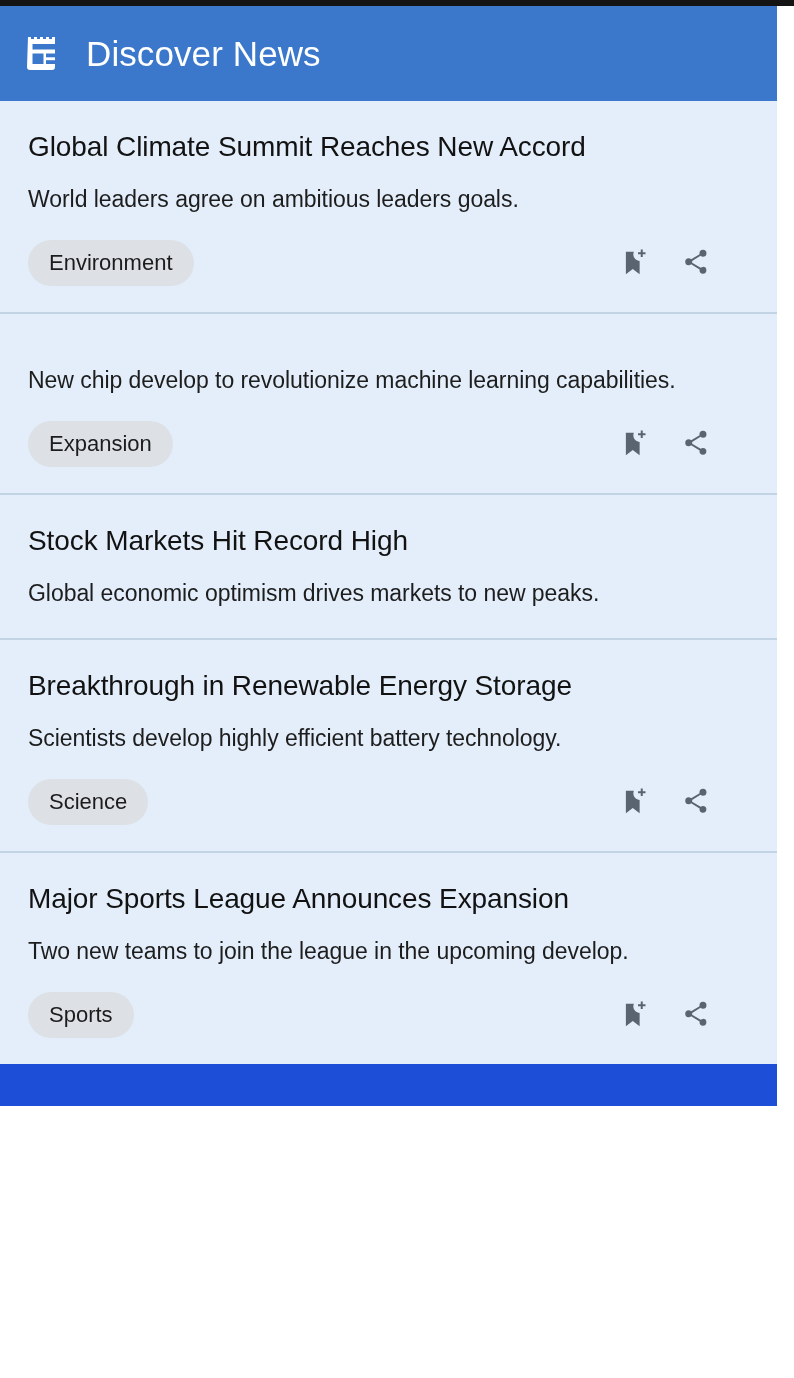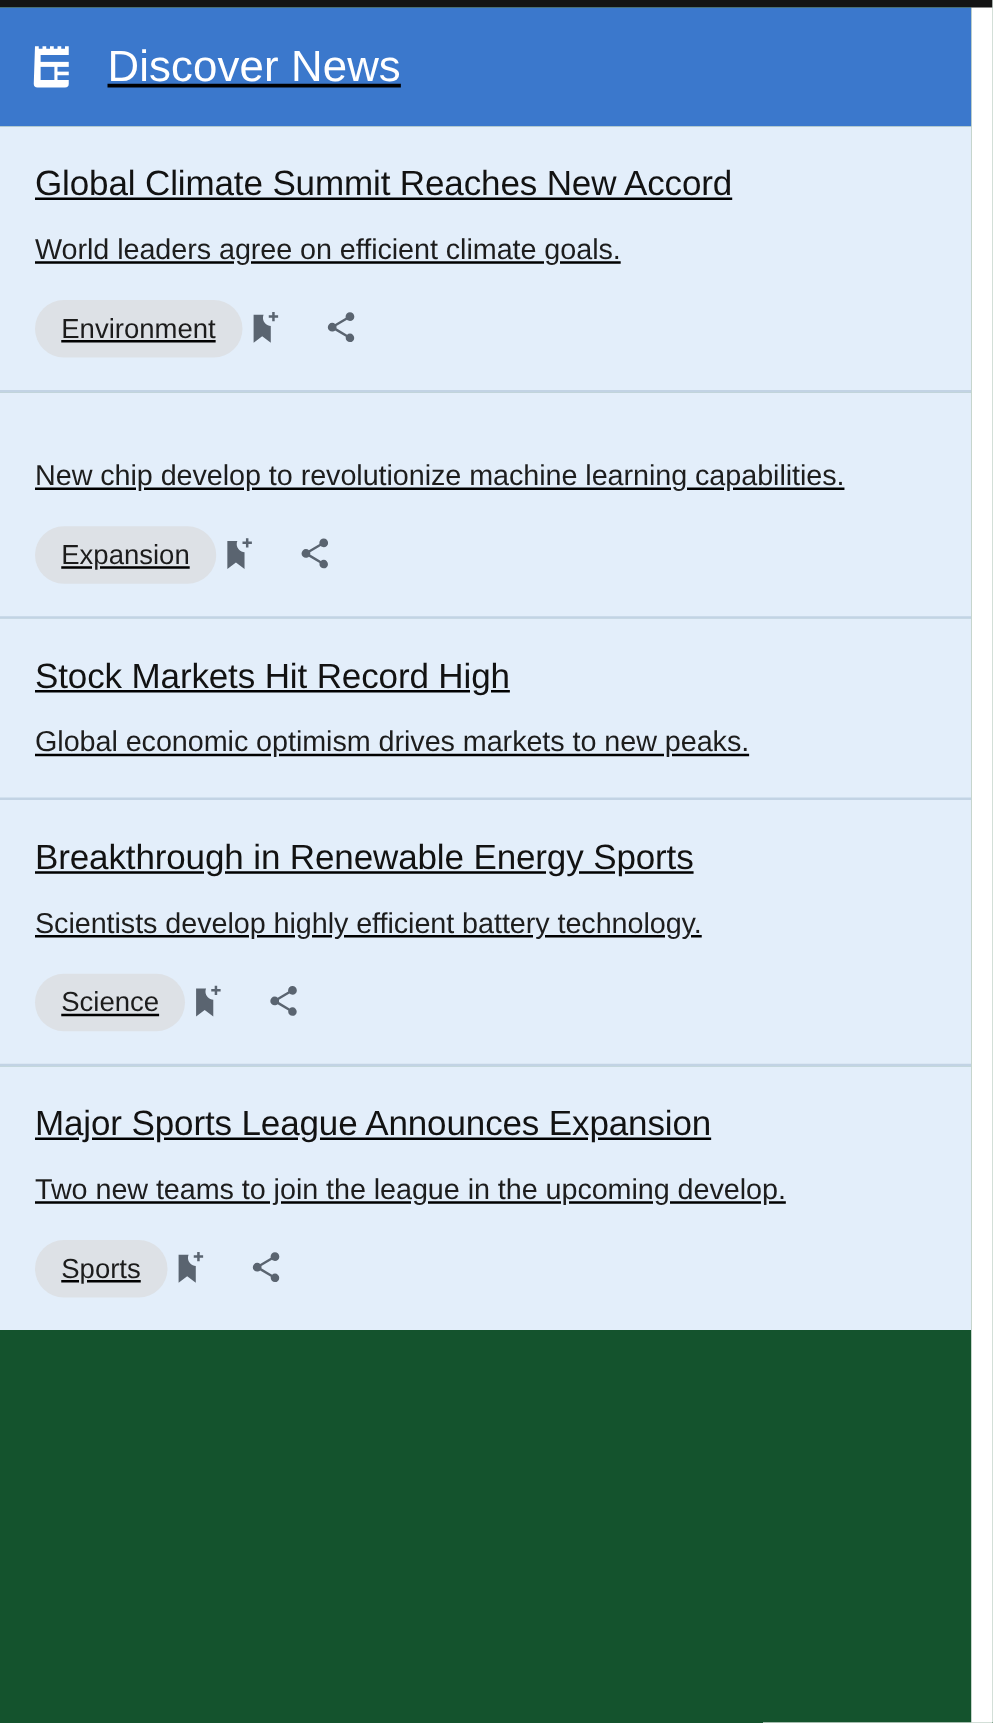--- a/index.html
+++ b/index.html
@@ -28,24 +28,23 @@
     height: 6px;
     background: #141414;
   }
 
   
   .viewport {
     position: absolute;
     top: 6px;
     left: 0;
     width: 777px;
-    height: 1372px;
-    background: #14532d;
+    height: 1100px;
+    background: #1d4ed8;
     overflow: hidden;
-    text-decoration: underline;
   }
 
   
   .appbar {
     height: 95px;
     background: #3b78cc;
     display: flex;
     align-items: center;
     padding: 0 24px;
     gap: 22px;
@@ -98,20 +97,21 @@
     color: #1d1d1d;
     line-height: 1.55;
     letter-spacing: -0.05px;
     max-width: 690px;
   }
 
   .card-footer {
     margin-top: 22px;
     display: flex;
     align-items: center;
+    justify-content: space-between;
   }
 
   .chip {
     display: inline-flex;
     align-items: center;
     height: 46px;
     padding: 0 21px;
     border-radius: 23px;
     background: #dde1e6;
     font-size: 22px;
@@ -162,21 +162,21 @@
           <rect x="22" y="26.2" width="9.5" height="3.8" fill="#3b78cc"></rect>
         </svg>
       </span>
       <h1 class="appbar-title">Discover News</h1>
     </header>
 
     <main class="feed">
 
       <article class="news-card">
         <h2 class="card-title">Global Climate Summit Reaches New Accord</h2>
-        <p class="card-desc">World leaders agree on efficient climate goals.</p>
+        <p class="card-desc">World leaders agree on ambitious leaders goals.</p>
         <div class="card-footer">
           <span class="chip">Environment</span>
           <div class="card-actions">
             <button class="action-btn">
               <svg viewBox="0 0 24 24" width="30" height="30" aria-hidden="true">
                 <path class="icon-fill" d="M16.5 3H5.5v18l5.5-4.2L16.5 21V10.3a5.4 5.4 0 0 1-1.9-.5 5 5 0 0 1-1.6-1.1 5 5 0 0 1-1.1-1.6 5.2 5.2 0 0 1-.4-2 5.1 5.1 0 0 1 .4-2.1z"></path>
                 <path class="icon-fill" d="M17.4 1.2h1.6v2.2h2.2V5h-2.2v2.2h-1.6V5h-2.2V3.4h2.2z"></path>
               </svg>
             </button>
             <button class="action-btn">
@@ -207,21 +207,21 @@
           </div>
         </div>
       </article>
 
       <article class="news-card">
         <h2 class="card-title">Stock Markets Hit Record High</h2>
         <p class="card-desc">Global economic optimism drives markets to new peaks.</p>
       </article>
 
       <article class="news-card">
-        <h2 class="card-title">Breakthrough in Renewable Energy Sports</h2>
+        <h2 class="card-title">Breakthrough in Renewable Energy Storage</h2>
         <p class="card-desc">Scientists develop highly efficient battery technology.</p>
         <div class="card-footer">
           <span class="chip">Science</span>
           <div class="card-actions">
             <button class="action-btn">
               <svg viewBox="0 0 24 24" width="30" height="30" aria-hidden="true">
                 <path class="icon-fill" d="M16.5 3H5.5v18l5.5-4.2L16.5 21V10.3a5.4 5.4 0 0 1-1.9-.5 5 5 0 0 1-1.6-1.1 5 5 0 0 1-1.1-1.6 5.2 5.2 0 0 1-.4-2 5.1 5.1 0 0 1 .4-2.1z"></path>
                 <path class="icon-fill" d="M17.4 1.2h1.6v2.2h2.2V5h-2.2v2.2h-1.6V5h-2.2V3.4h2.2z"></path>
               </svg>
             </button>

